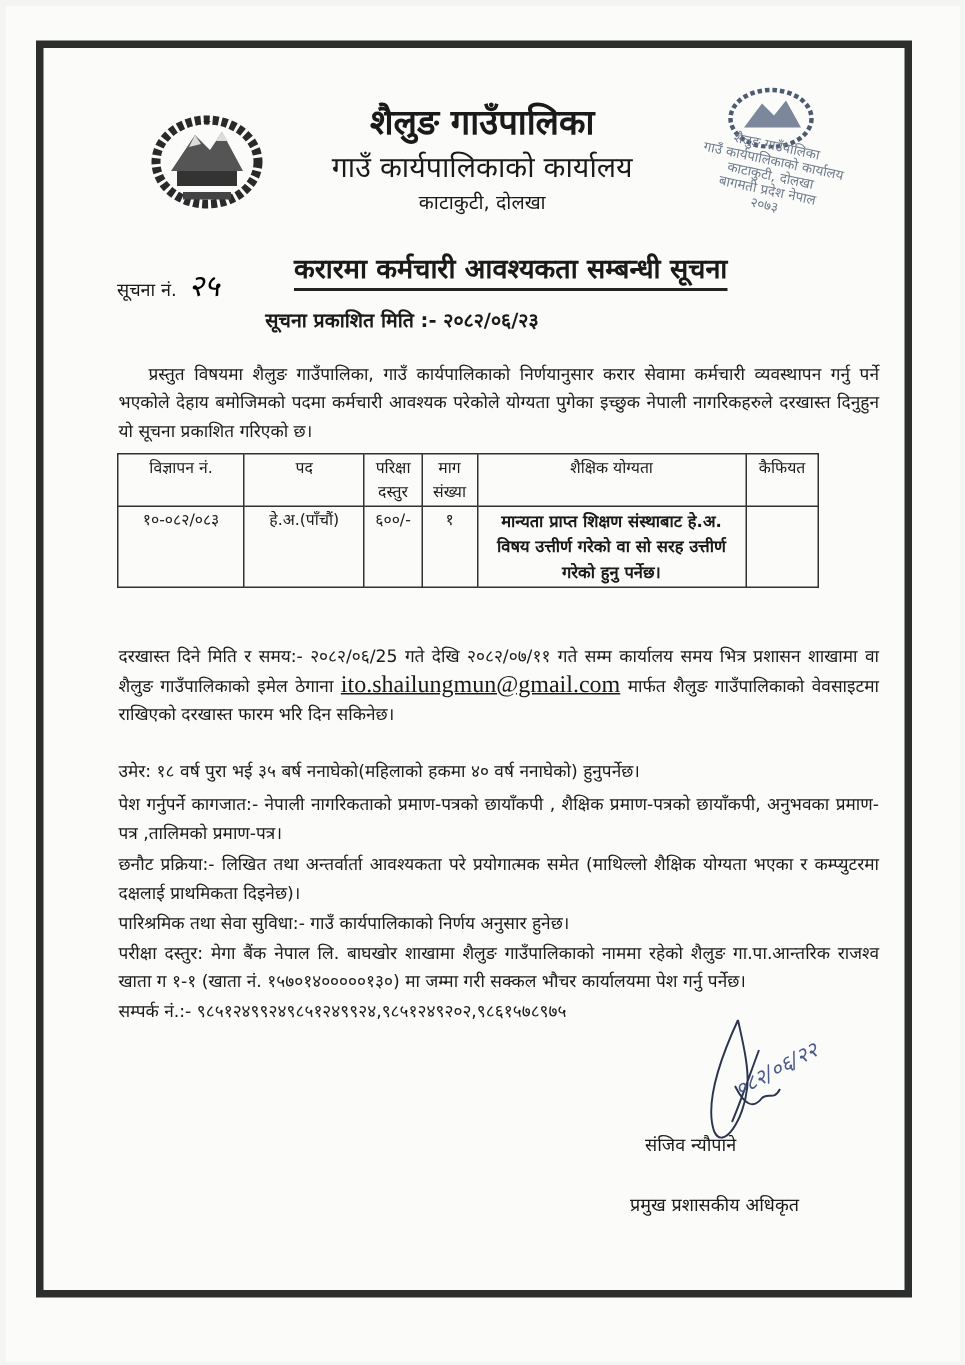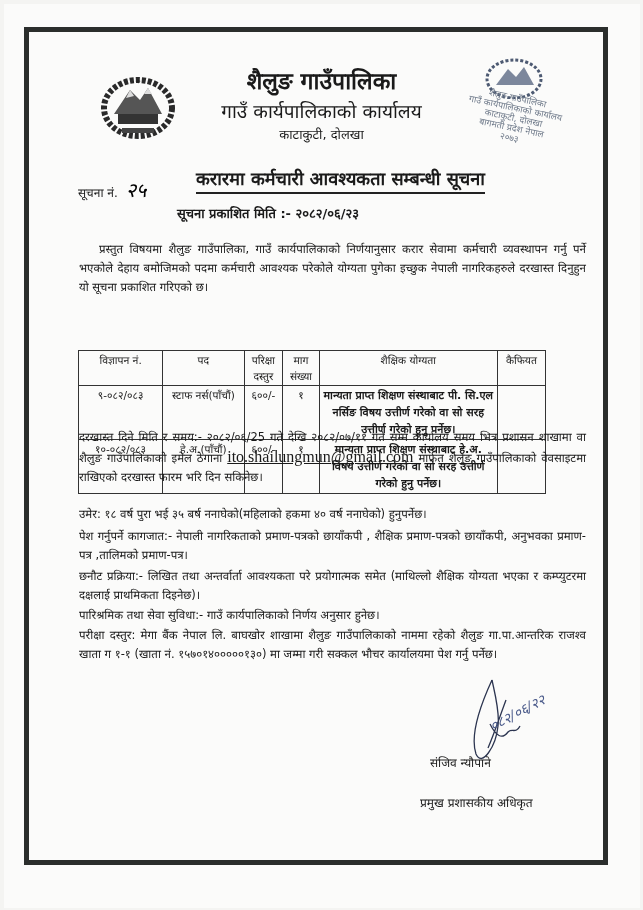--- a/index.html
+++ b/index.html
@@ -39,21 +39,21 @@
     border-bottom:2px solid #222; padding-bottom:2px; white-space:nowrap;
   }
   .pubdate {
     position:absolute; left:0; width:536px; top:204px; text-align:center; font-size:13px; font-weight:bold;
   }
   .para {
     position:absolute; left:79px; width:507px; font-size:11.5px; line-height:19px; text-align:justify;
   }
   .intro { top:240px; text-indent:20px; }
   table.posts {
-    position:absolute; left:78px; top:302px; width:468px; border-collapse:collapse; font-size:10.5px;margin-top:48px;
+    position:absolute; left:78px; top:302px; width:468px; border-collapse:collapse; font-size:10.5px;
   }
   table.posts th, table.posts td {
     border:1px solid #333; text-align:center; vertical-align:top; padding:1px 3px; line-height:16px;
     font-weight:normal;
   }
   table.posts td.qual { font-weight:bold; font-size:11px; line-height:17px; }
   .s1 { top:428px; }
   .email { text-decoration:underline; font-family:Liberation Serif, serif; font-size:16px; }
   .s2 { top:505px; }
   .s3 { top:527px; }
@@ -126,47 +126,40 @@
       <th>विज्ञापन नं.</th>
       <th>पद</th>
       <th>परिक्षा दस्तुर</th>
       <th>माग संख्या</th>
       <th>शैक्षिक योग्यता</th>
       <th class="remark">कैफियत</th>
     </tr>
   </thead>
   <tbody>
     <tr>
-      <td>९-०८२/०८३</td>
-      <td>स्टाफ नर्स(पाँचौं)</td>
-      <td>६००/-</td>
-      <td>१</td>
-      <td class="qual">मान्यता प्राप्त शिक्षण संस्थाबाट पी. सि.एल नर्सिङ विषय उत्तीर्ण गरेको वा सो सरह उत्तीर्ण गरेको हुनु पर्नेछ।</td>
-      <td></td>
-    </tr>
-    <tr>
       <td>१०-०८२/०८३</td>
       <td>हे.अ.(पाँचौं)</td>
       <td>६००/-</td>
       <td>१</td>
       <td class="qual">मान्यता प्राप्त शिक्षण संस्थाबाट हे.अ. विषय उत्तीर्ण गरेको वा सो सरह उत्तीर्ण गरेको हुनु पर्नेछ।</td>
       <td></td>
     </tr>
   </tbody>
 </table>
 
 <div class="para s1">
   <span>दरखास्त दिने मिति र समय:- २०८२/०६/25 गते देखि २०८२/०७/११ गते सम्म कार्यालय समय भित्र प्रशासन शाखामा वा शैलुङ गाउँपालिकाको इमेल ठेगाना </span><span class="email">ito.shailungmun@gmail.com</span><span> मार्फत शैलुङ गाउँपालिकाको वेवसाइटमा राखिएको दरखास्त फारम भरि दिन सकिनेछ।</span>
 </div>
 <div class="para s2">उमेर: १८ वर्ष पुरा भई ३५ बर्ष ननाघेको(महिलाको हकमा ४० वर्ष ननाघेको) हुनुपर्नेछ।</div>
 <div class="para s3">पेश गर्नुपर्ने कागजात:- नेपाली नागरिकताको प्रमाण-पत्रको छायाँकपी , शैक्षिक प्रमाण-पत्रको छायाँकपी, अनुभवका प्रमाण-पत्र ,तालिमको प्रमाण-पत्र।</div>
 <div class="para s4">छनौट प्रक्रिया:- लिखित तथा अन्तर्वार्ता आवश्यकता परे प्रयोगात्मक समेत (माथिल्लो शैक्षिक योग्यता भएका र कम्प्युटरमा दक्षलाई प्राथमिकता दिइनेछ)।</div>
 <div class="para s5">पारिश्रमिक तथा सेवा सुविधा:- गाउँ कार्यपालिकाको निर्णय अनुसार हुनेछ।</div>
 <div class="para s6">परीक्षा दस्तुर: मेगा बैंक नेपाल लि. बाघखोर शाखामा शैलुङ गाउँपालिकाको नाममा रहेको शैलुङ गा.पा.आन्तरिक राजश्व खाता ग १-१ (खाता नं. १५७०१४०००००१३०) मा जम्मा गरी सक्कल भौचर कार्यालयमा पेश गर्नु पर्नेछ।</div>
 <div class="para s7">
+  <div>सम्पर्क नं.:- ९८५१२४९९२४९८५१२४९९२४,९८५१२४९२०२,९८६१५७८९७५</div>
 </div>
 
 <svg class="sig-area" viewBox="0 0 140 100">
   <path d="M42,4 C30,30 20,60 26,78 C32,92 46,70 48,50 C50,36 44,14 42,4 M40,48 C46,60 52,64 58,56 C62,52 66,58 70,50 M56,24 C50,40 44,58 38,72" fill="none" stroke="#2c3550" stroke-width="1.3"></path>
 </svg>
 <div class="sig-date">०८२/०६/२२</div>
 <div class="sig-name">संजिव न्यौपाने</div>
 <div class="sig-title">प्रमुख प्रशासकीय अधिकृत</div>
 
 </body></html>

